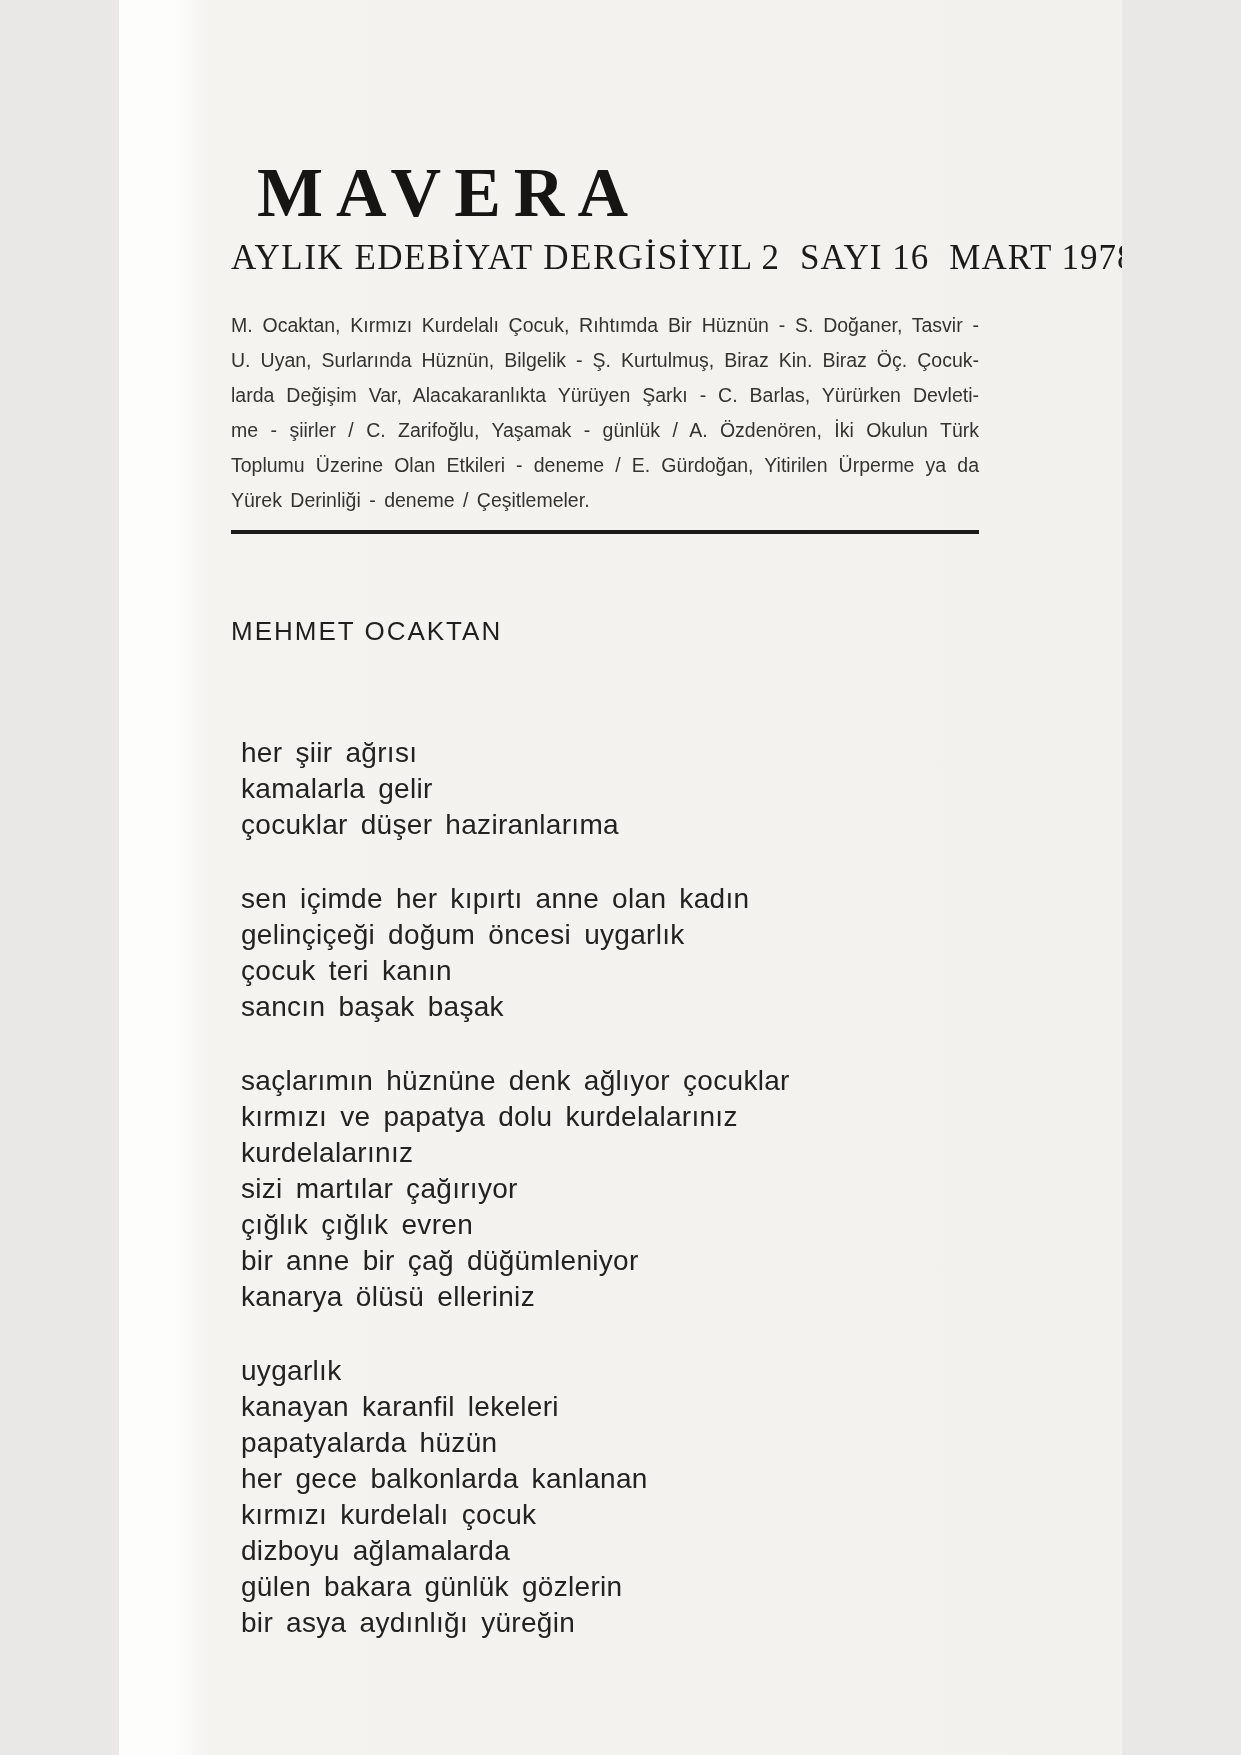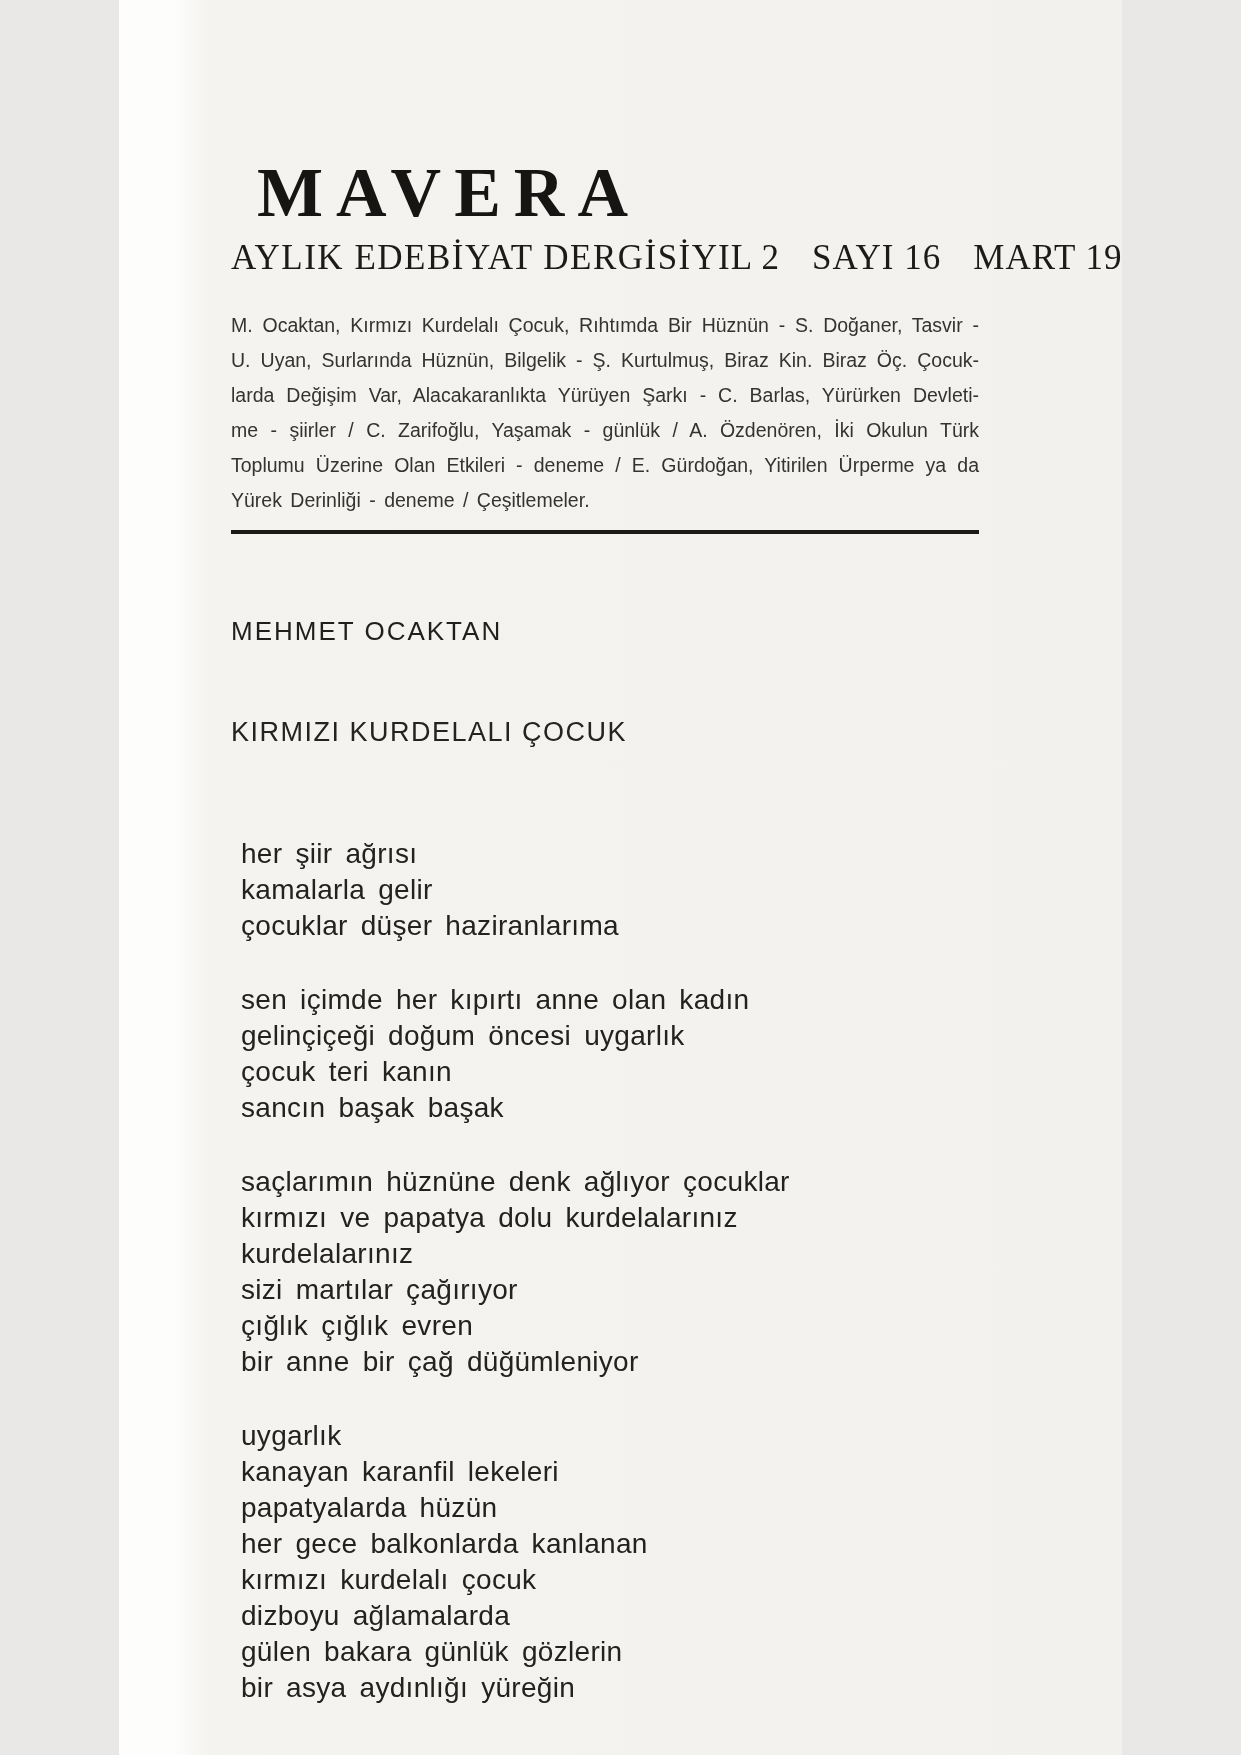--- a/index.html
+++ b/index.html
@@ -35,21 +35,21 @@
     display: flex;
     justify-content: space-between;
     align-items: baseline;
     margin-top: 10px;
     font-family: "Liberation Serif", serif;
     font-size: 35px;
     color: #1c1b19;
     white-space: nowrap;
   }
   .masthead-subtitle { letter-spacing: 1.5px; }
-  .issue-info { display: flex; gap: 32px; letter-spacing: 1px; }
+  .issue-info { display: flex; gap: 20px; letter-spacing: 1px; }
 
   
   .contents {
     margin-top: 30px;
     font-size: 19.5px;
     line-height: 35px;
     color: #343330;
     word-spacing: 3px;
   }
   .contents-line {
@@ -116,41 +116,41 @@
       <div class="contents-line">larda Değişim Var, Alacakaranlıkta Yürüyen Şarkı - C. Barlas, Yürürken Devleti-</div>
       <div class="contents-line">me - şiirler / C. Zarifoğlu, Yaşamak - günlük / A. Özdenören, İki Okulun Türk</div>
       <div class="contents-line">Toplumu Üzerine Olan Etkileri - deneme / E. Gürdoğan, Yitirilen Ürperme ya da</div>
       <div class="contents-line">Yürek Derinliği - deneme / Çeşitlemeler.</div>
     </div>
 
   <hr class="rule">
 
   <div class="author">MEHMET OCAKTAN</div>
 
-  <div class="poem-title">KIRMIZI KURDELALI ÇOCUK</div>
 
   <div class="poem">
       <div class="stanza">
         <div class="poem-line">her şiir ağrısı</div>
         <div class="poem-line">kamalarla gelir</div>
         <div class="poem-line">çocuklar düşer haziranlarıma</div>
       </div>
       <div class="stanza">
         <div class="poem-line">sen içimde her kıpırtı anne olan kadın</div>
         <div class="poem-line">gelinçiçeği doğum öncesi uygarlık</div>
         <div class="poem-line">çocuk teri kanın</div>
         <div class="poem-line">sancın başak başak</div>
       </div>
       <div class="stanza">
         <div class="poem-line">saçlarımın hüznüne denk ağlıyor çocuklar</div>
         <div class="poem-line">kırmızı ve papatya dolu kurdelalarınız</div>
         <div class="poem-line">kurdelalarınız</div>
         <div class="poem-line">sizi martılar çağırıyor</div>
         <div class="poem-line">çığlık çığlık evren</div>
         <div class="poem-line">bir anne bir çağ düğümleniyor</div>
+        <div class="poem-line">kanarya ölüsü elleriniz</div>
       </div>
       <div class="stanza">
         <div class="poem-line">uygarlık</div>
         <div class="poem-line">kanayan karanfil lekeleri</div>
         <div class="poem-line">papatyalarda hüzün</div>
         <div class="poem-line">her gece balkonlarda kanlanan</div>
         <div class="poem-line">kırmızı kurdelalı çocuk</div>
         <div class="poem-line">dizboyu ağlamalarda</div>
         <div class="poem-line">gülen bakara günlük gözlerin</div>
         <div class="poem-line">bir asya aydınlığı yüreğin</div>

